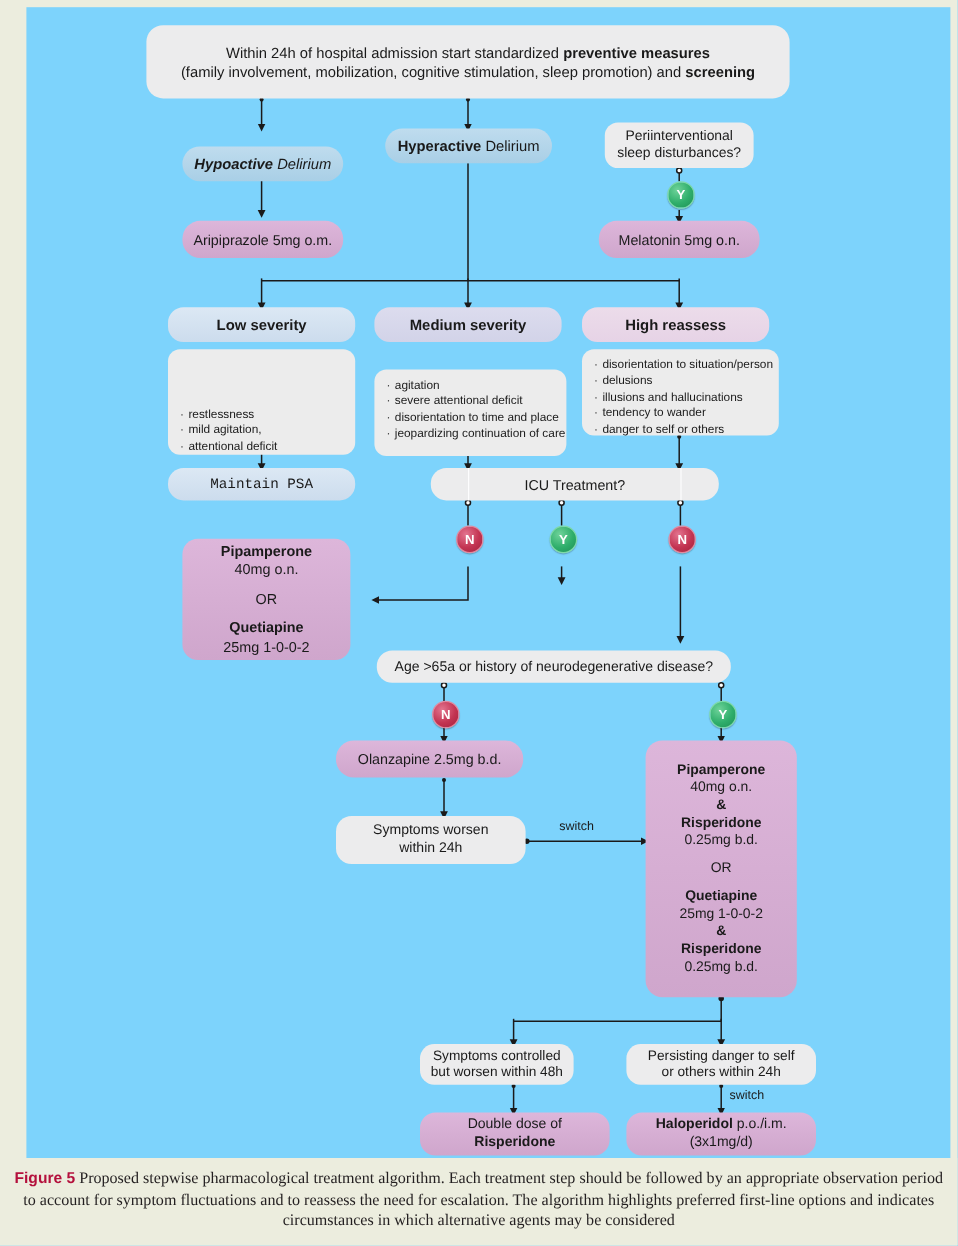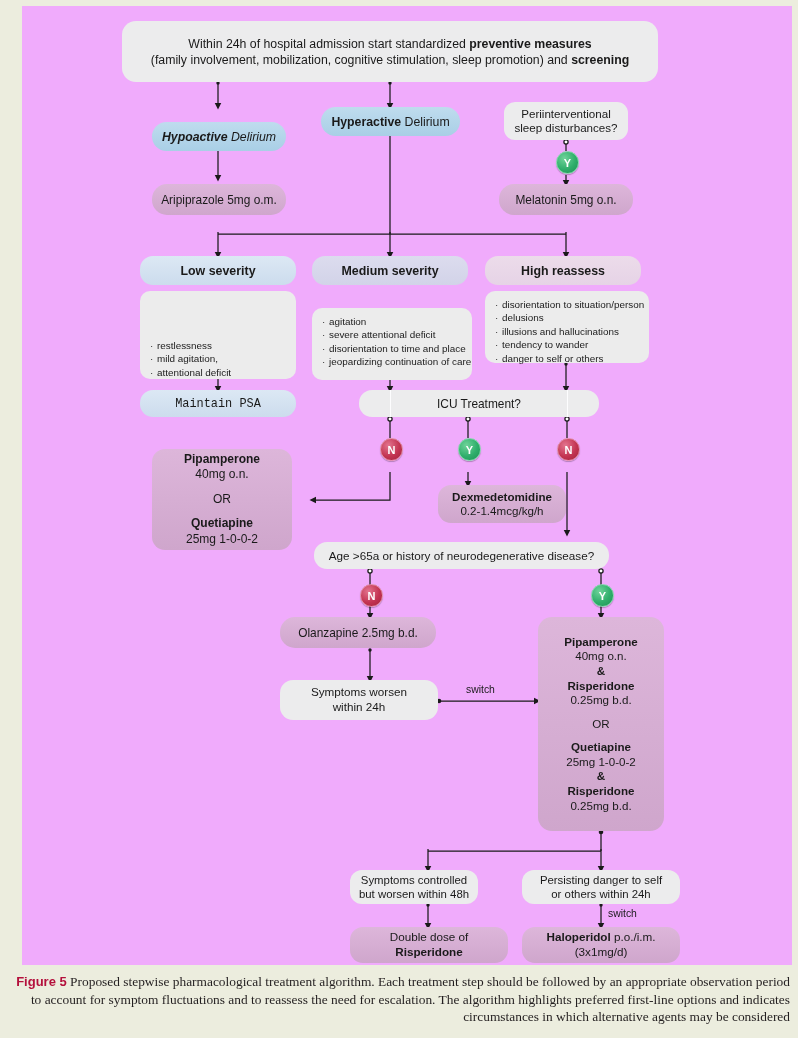--- a/index.html
+++ b/index.html
@@ -6,31 +6,31 @@
   body{
     width:798px;height:1038px;
     background:#ecedde;
     font-family:"Liberation Sans","DejaVu Sans",sans-serif;
     overflow:hidden;
   }
   .page{position:relative;width:798px;height:1038px;}
   .canvas{
     position:absolute;left:22px;top:6px;
     width:770px;height:959px;
-    background:#f0abfc;
+    background:#7dd3fc;
   }
   .caption-area{
     position:absolute;left:0;top:965px;width:798px;height:73px;
     background:#ecedde;
   }
   .caption{
     position:absolute;left:8px;top:8px;width:782px;
     font-family:"Liberation Serif","DejaVu Serif",serif;
     font-size:13.4px;line-height:17.5px;color:#231f20;
-    text-align:right;
+    text-align:center;
   }
   .caption .figlabel{color:#b4103c;font-weight:bold;font-family:"Liberation Sans",sans-serif;font-size:13px;}
 
   svg.wires{position:absolute;left:0;top:0;width:770px;height:959px;pointer-events:none;}
 
   .node{
     position:absolute;box-sizing:border-box;
     display:flex;align-items:center;justify-content:center;
     text-align:center;color:#1a1a1a;
     font-size:11.6px;line-height:14px;
@@ -242,26 +242,20 @@
         <span class="ln b">Pipamperone</span>
         <span class="ln">40mg o.n.</span>
         <span class="gap"></span>
         <span class="ln">OR</span>
         <span class="gap"></span>
         <span class="ln b">Quetiapine</span>
         <span class="ln">25mg 1-0-0-2</span>
       </span>
     </div>
 
-    <div class="node purple" style="left:416px;top:479px;width:128px;height:38px;border-radius:13px;font-size:11.6px;line-height:14.5px;">
-      <span class="stack">
-        <span class="ln b">Dexmedetomidine</span>
-        <span class="ln">0.2-1.4mcg/kg/h</span>
-      </span>
-    </div>
 
     <div class="node grey" style="left:292px;top:536px;width:295px;height:27px;border-radius:13px;font-size:11.7px;">
       <span>Age &gt;65a or history of neurodegenerative disease?</span>
     </div>
 
     <div class="marker mN" style="left:338px;top:578px;">
         <span>N</span>
       </div>
     <div class="marker mY" style="left:569px;top:578px;">
         <span>Y</span>

